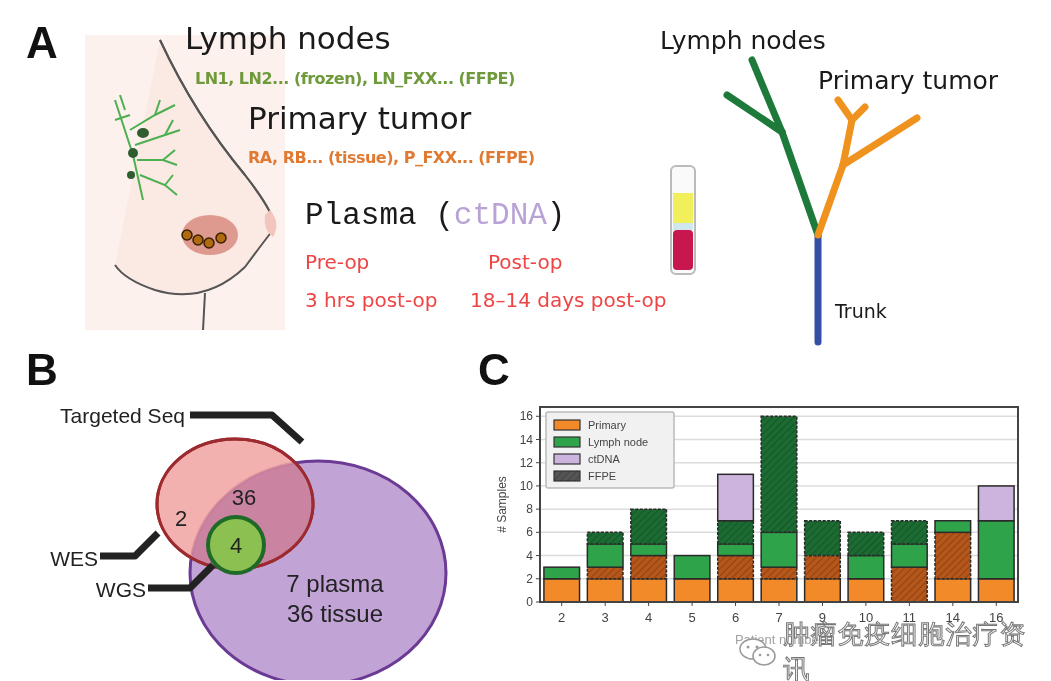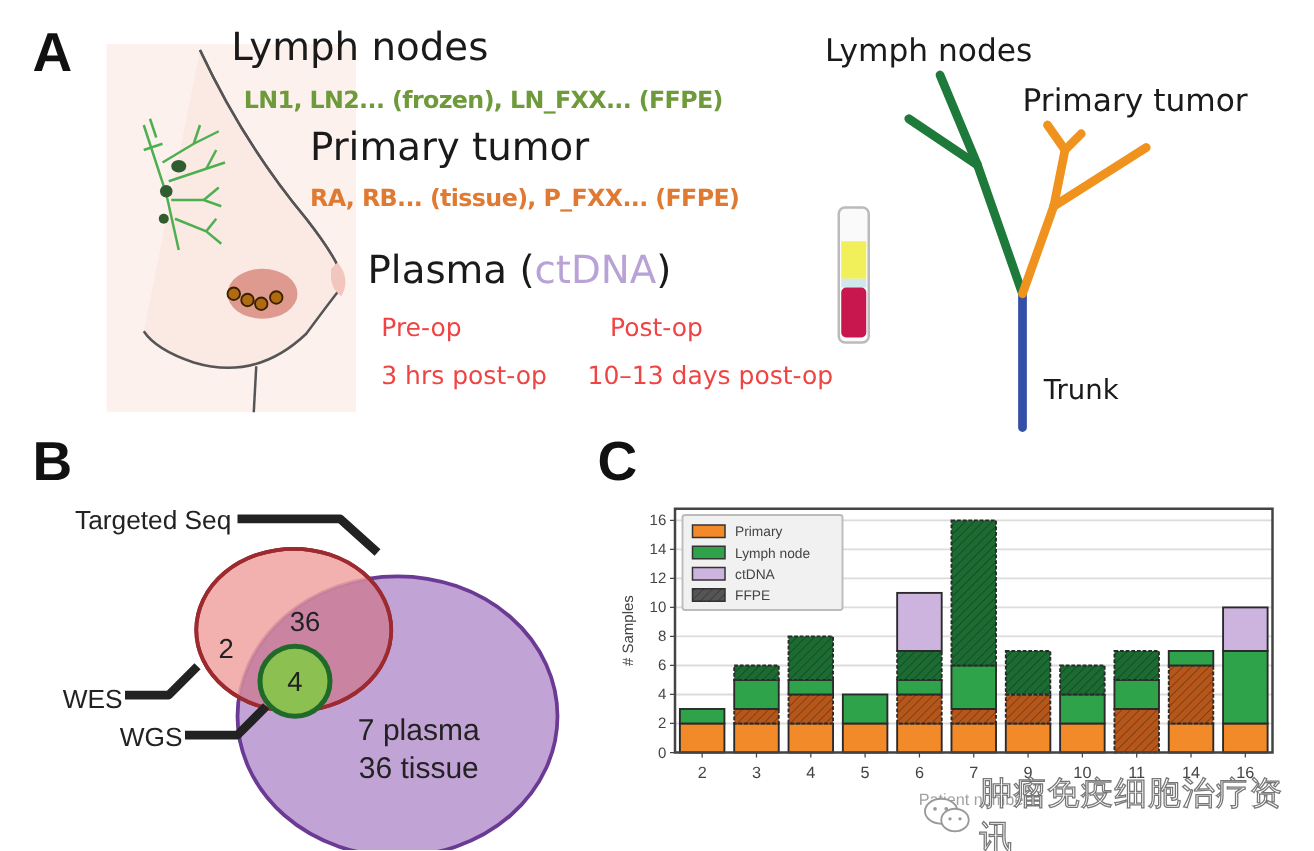--- a/index.html
+++ b/index.html
@@ -1,21 +1,21 @@
 <!DOCTYPE html>
 <html><head>
 <meta charset="utf-8">
 <style>
   html,body{margin:0;padding:0;background:#fff;}
   body{width:1051px;height:681px;position:relative;overflow:hidden;font-family:"DejaVu Sans","Liberation Sans",sans-serif;color:#1a1a1a;}
   .abs{position:absolute;}
   .panel-letter{font-family:"Liberation Sans",sans-serif;font-weight:bold;font-size:44px;color:#111;}
   .lbl{font-family:"DejaVu Sans",sans-serif;white-space:nowrap;}
   .big{font-size:31px;color:#1a1a1a;}
-  .sub{font-size:19px;font-weight:bold;letter-spacing:-0.5px;}
+  .sub{font-size:16px;font-weight:bold;letter-spacing:-0.5px;}
   .small{font-size:20px;color:#ef4444;}
   svg text{font-family:"Liberation Sans",sans-serif;}
 </style>
 </head>
 <body>
 
 <div class="abs panel-letter" style="left:26px;top:18px;">A</div>
 
 <svg class="abs" style="left:85px;top:35px;" width="200" height="295">
   <rect x="0" y="0" width="200" height="295" fill="#fdf1ee"></rect>
@@ -47,25 +47,25 @@
       <circle cx="113" cy="205" r="5"></circle>
       <circle cx="124" cy="208" r="5"></circle>
       <circle cx="136" cy="203" r="5"></circle>
   </g>
 </svg>
 
 <div class="abs lbl big" style="left:185px;top:20px;">Lymph nodes</div>
 <div class="abs lbl sub" style="left:195px;top:69px;color:#6f9a3c;">LN1, LN2... (frozen), LN_FXX... (FFPE)</div>
 <div class="abs lbl big" style="left:248px;top:100px;">Primary tumor</div>
 <div class="abs lbl sub" style="left:248px;top:148px;color:#e07a32;">RA, RB... (tissue), P_FXX... (FFPE)</div>
-<div class="abs lbl big" style="left:294px;top:198px;"><span>Plasma (</span><span style="color:#b8a2d6;">ctDNA</span><span>)</span></div>
+<div class="abs lbl big" style="left:305px;top:198px;font-family:Liberation Mono, monospace;"><span>Plasma (</span><span style="color:#b8a2d6;">ctDNA</span><span>)</span></div>
 <div class="abs lbl small" style="left:305px;top:250px;">Pre-op</div>
 <div class="abs lbl small" style="left:488px;top:250px;">Post-op</div>
 <div class="abs lbl small" style="left:305px;top:288px;">3 hrs post-op</div>
-<div class="abs lbl small" style="left:470px;top:288px;">10–13 days post-op</div>
+<div class="abs lbl small" style="left:470px;top:288px;">18–14 days post-op</div>
 
 <svg class="abs" style="left:668px;top:163px;" width="30" height="115">
   <rect x="3" y="3" width="24" height="108" rx="5" fill="#fafafa" stroke="#bbb" stroke-width="2"></rect>
   <rect x="5" y="30" width="20" height="30" fill="#f1ef5a"></rect>
   <rect x="5" y="60" width="20" height="7" fill="#cfe8ee"></rect>
   <rect x="5" y="67" width="20" height="40" rx="4" fill="#c8164e"></rect>
 </svg>
 
 <svg class="abs" style="left:700px;top:20px;" width="340" height="330">
   <g stroke-linecap="round" stroke-width="7" fill="none">
@@ -79,21 +79,21 @@
       <line x1="118" y1="215" x2="143" y2="145"></line>
       <line x1="143" y1="145" x2="217" y2="98"></line>
       <line x1="143" y1="145" x2="152" y2="100"></line>
       <line x1="152" y1="100" x2="138" y2="80"></line>
       <line x1="152" y1="100" x2="165" y2="87"></line>
     </g>
   </g>
 </svg>
 <div class="abs lbl" style="left:660px;top:26px;font-size:25px;">Lymph nodes</div>
 <div class="abs lbl" style="left:818px;top:66px;font-size:25px;">Primary tumor</div>
-<div class="abs lbl" style="left:835px;top:300px;font-size:22px;">Trunk</div>
+<div class="abs lbl" style="left:835px;top:300px;font-size:19px;">Trunk</div>
 
 <div class="abs panel-letter" style="left:26px;top:345px;">B</div>
 
 <svg class="abs" style="left:0px;top:380px;" width="470" height="300">
   <polyline points="190,35 272,35 302,62" fill="none" stroke="#222" stroke-width="7" stroke-linejoin="round"></polyline>
   <ellipse cx="318" cy="193" rx="128" ry="112" fill="#c2a3d6" stroke="#6a3a94" stroke-width="3"></ellipse>
   <ellipse cx="235" cy="124" rx="78" ry="65" fill="#f0a3a0" fill-opacity="0.85" stroke="#9c2a2e" stroke-width="3"></ellipse>
   <clipPath id="clipT">
       <ellipse cx="318" cy="193" rx="128" ry="112"></ellipse>
     </clipPath>

